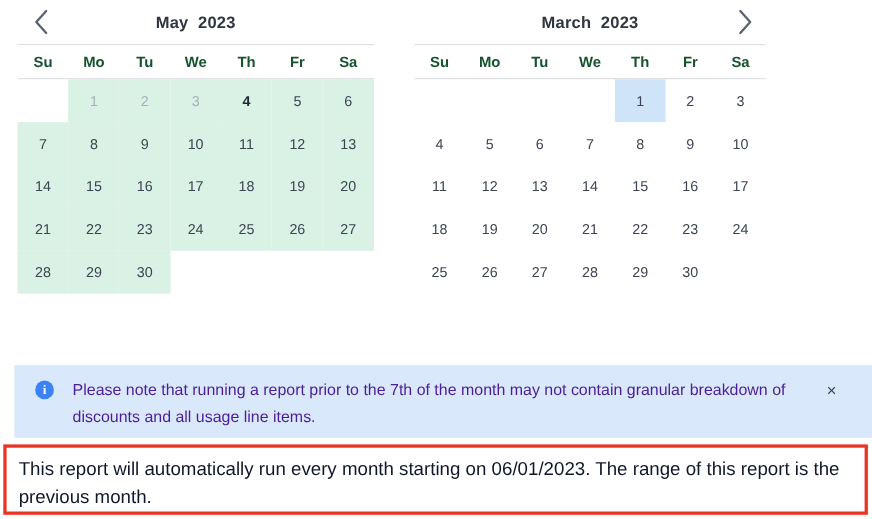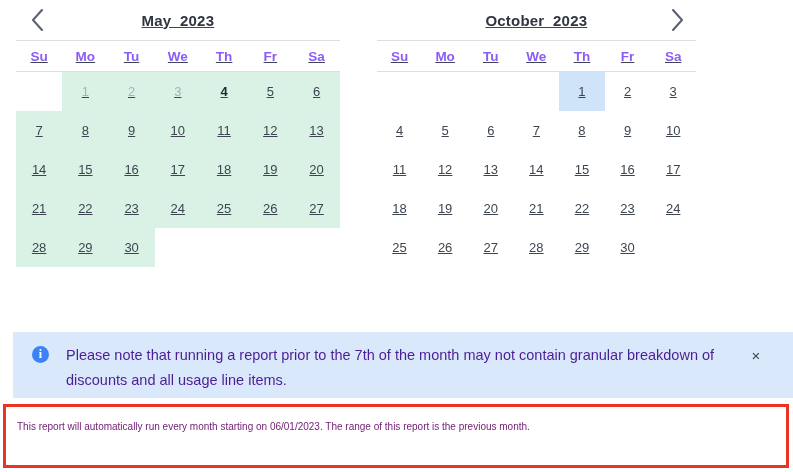--- a/index.html
+++ b/index.html
@@ -19,21 +19,20 @@
   
   .datepicker {
     position: absolute;
     left: 0;
     top: 0;
     width: 712px;
     height: 320px;
     background: #fff;
     display: flex;
     flex-direction: row;
-    text-decoration: underline;
   }
 
   .month-panel {
     position: relative;
     width: 396px;
     box-sizing: border-box;
   }
   .month-panel.left  { padding: 0 16px 0 16px; }
   .month-panel.right { padding: 0 16px 0 21px; }
 
@@ -73,21 +72,21 @@
     border-top: 1px solid #dcdee1;
     border-bottom: 1px solid #dcdee1;
     height: 30px;
   }
   .weekday {
     display: flex;
     align-items: center;
     justify-content: center;
     font-size: 13.5px;
     font-weight: 700;
-    color: #8b5cf6;
+    color: #14532d;
   }
 
   .days-grid {
     display: grid;
     grid-template-columns: repeat(7, 1fr);
     grid-auto-rows: 39px;
   }
   .day {
     display: flex;
     align-items: center;
@@ -160,23 +159,23 @@
     left: 3px;
     top: 404px;
     width: 786px;
     height: 64px;
     box-sizing: border-box;
     border: 3px solid #ea3323;
     background: #ffffff;
     padding: 7px 12px 7px 11px;
   }
   .note-text {
-    font-size: 10px;
+    font-size: 17px;
     line-height: 25px;
-    color: #701a75;
+    color: #0f172a;
   }
 </style>
 </head>
 <body>
 
 <div class="datepicker">
 
   <div class="month-panel left">
     <div class="month-header">
       <div class="nav-arrow prev">
@@ -225,21 +224,21 @@
         <div class="day in-range">26</div>
         <div class="day in-range">27</div>
         <div class="day in-range">28</div>
         <div class="day in-range">29</div>
         <div class="day in-range">30</div>
       </div>
   </div>
 
   <div class="month-panel right">
     <div class="month-header">
-      <div class="month-title">October  2023</div>
+      <div class="month-title">March  2023</div>
       <div class="nav-arrow next">
         <svg width="17" height="26" viewBox="0 0 17 26" fill="none" aria-hidden="true">
           <path d="M4 3 L13 13 L4 23" stroke="#5b6270" stroke-width="2.1" stroke-linecap="round" stroke-linejoin="round"></path>
         </svg>
       </div>
     </div>
     <div class="weekday-row">
       <div class="weekday">Su</div>
       <div class="weekday">Mo</div>
       <div class="weekday">Tu</div>

